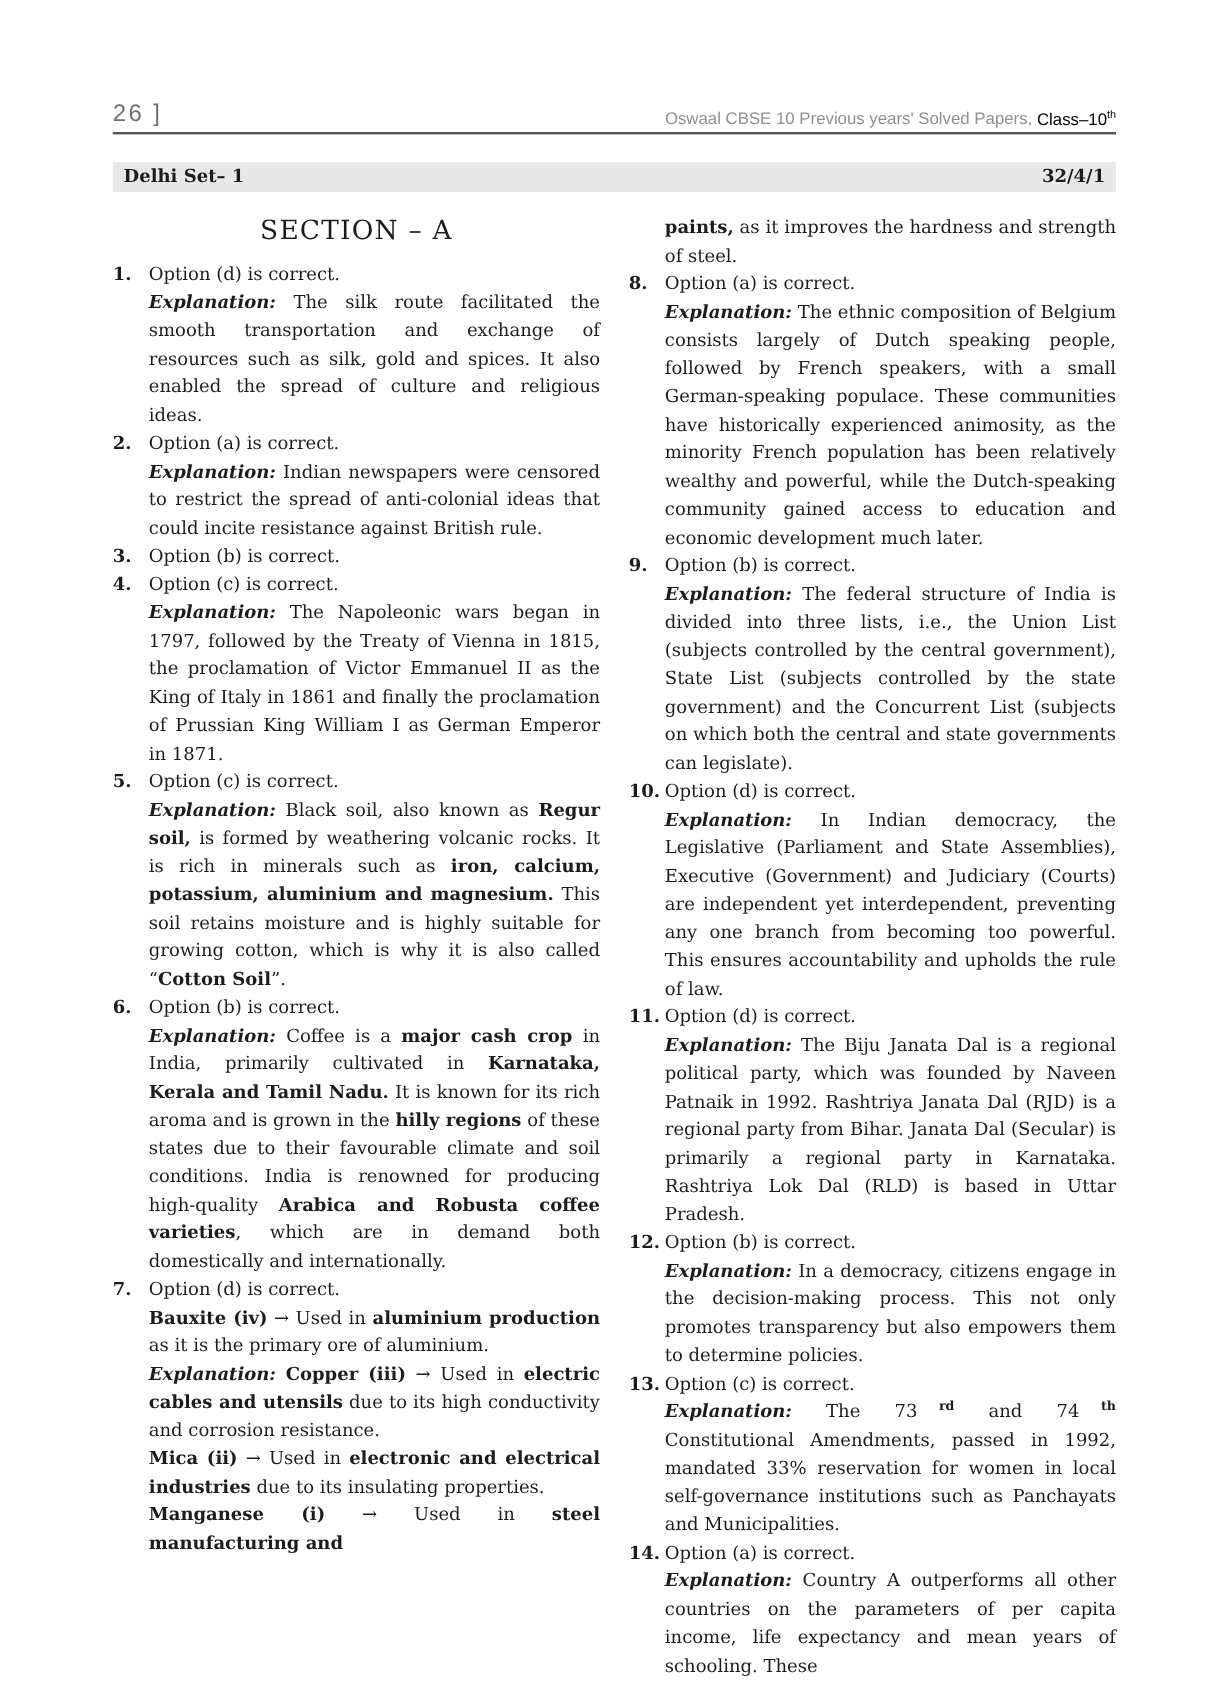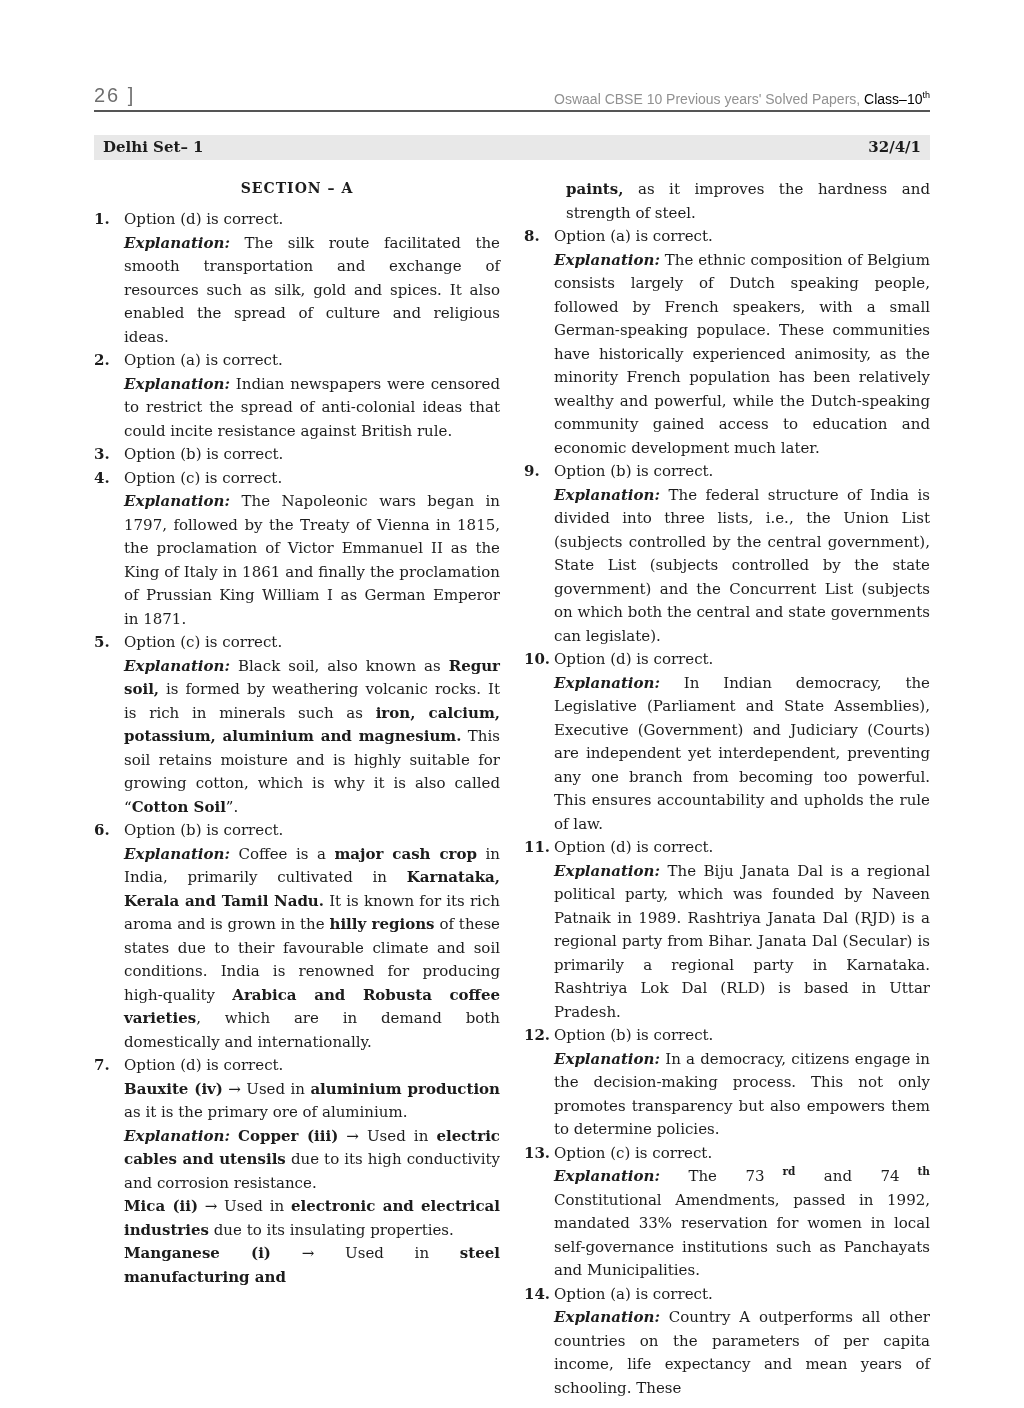--- a/index.html
+++ b/index.html
@@ -52,40 +52,40 @@
     display:flex; justify-content:space-between; align-items:flex-start;
     padding:3px 9px 4px 9px;
     font-size:15px; font-weight:700;
   }
 
   
   .columns { display:flex; gap:24px; margin-top:18px; }
   .col { flex:1 1 0; min-width:0; }
 
   .section-heading {
-    text-align:center; font-weight:700; font-size:14px;
+    text-align:center; font-weight:400; font-size:22px;
     letter-spacing:1px; margin:2px 0 12px 0;
   }
 
   
   .answer { display:flex; }
   .answer .num {
     width:30px; flex:0 0 30px; font-weight:700;
     font-size:15px; line-height:23.5px;
   }
   .answer .body { flex:1 1 auto; min-width:0; }
   .option-line { font-size:15px; line-height:23.5px; }
   .para {
     font-size:15px; line-height:23.5px; text-align:justify;
     text-justify:inter-word;
   }
   .para .b, .b { font-weight:700; }
   .para .i, .i { font-style:italic; }
   .para sup { font-size:70%; line-height:0;padding-left:18px; }
-  .continuation { margin-left:42px; }
+  .continuation { margin-left:30px; }
 </style>
 </head>
 <body>
 
 <div class="page">
 
   <header class="page-header">
     <div class="page-num">26 ]</div>
     <div class="running-title"><span>Oswaal CBSE 10 Previous years' Solved Papers, </span><b><span>Class–10</span><sup>th</sup></b></div>
   </header>
@@ -183,21 +183,21 @@
     <div class="body">
       <div class="option-line">Option (d) is correct.</div>
     <p class="para"><span class="b i">Explanation:</span><span> In Indian democracy, the Legislative (Parliament and State Assemblies), Executive (Government) and Judiciary (Courts) are independent yet interdependent, preventing any one branch from becoming too powerful. This ensures accountability and upholds the rule of law.</span></p>
             </div>
   </div>
 
   <div class="answer">
     <div class="num">11.</div>
     <div class="body">
       <div class="option-line">Option (d) is correct.</div>
-    <p class="para"><span class="b i">Explanation:</span><span> The Biju Janata Dal is a regional political party, which was founded by Naveen Patnaik in 1989. Rashtriya Janata Dal (RJD) is a regional party from Bihar. Janata Dal (Secular) is primarily a regional party in Karnataka. Rashtriya Lok Dal (RLD) is based in Uttar Pradesh.</span></p>
+    <p class="para"><span class="b i">Explanation:</span><span> The Biju Janata Dal is a regional political party, which was founded by Naveen Patnaik in 1992. Rashtriya Janata Dal (RJD) is a regional party from Bihar. Janata Dal (Secular) is primarily a regional party in Karnataka. Rashtriya Lok Dal (RLD) is based in Uttar Pradesh.</span></p>
             </div>
   </div>
 
   <div class="answer">
     <div class="num">12.</div>
     <div class="body">
       <div class="option-line">Option (b) is correct.</div>
     <p class="para"><span class="b i">Explanation:</span><span> In a democracy, citizens engage in the decision-making process. This not only promotes transparency but also empowers them to determine policies.</span></p>
             </div>
   </div>

